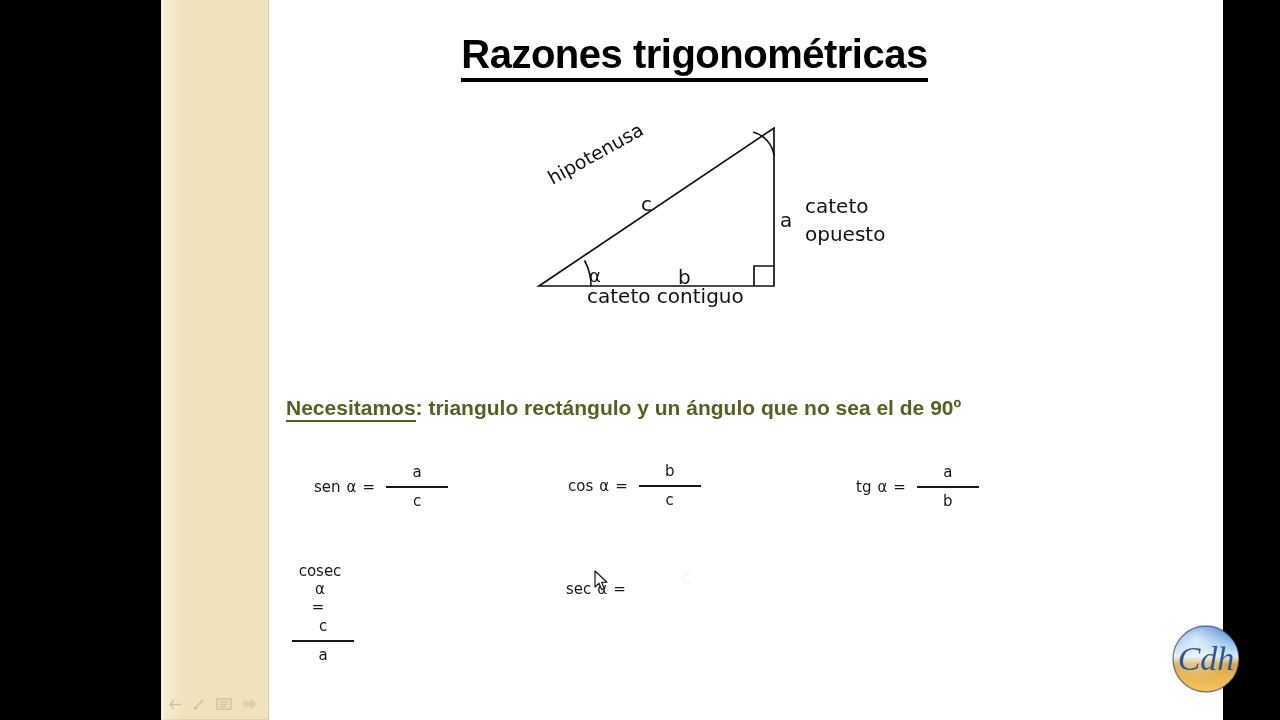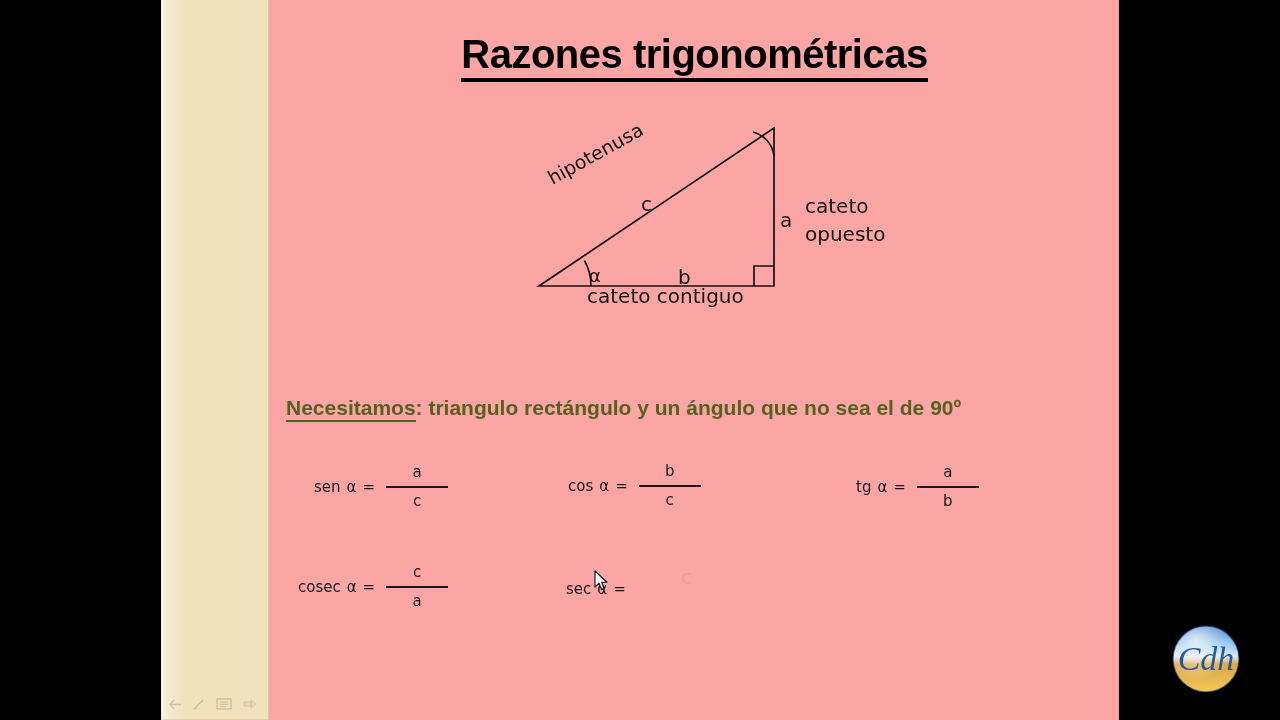--- a/index.html
+++ b/index.html
@@ -52,23 +52,23 @@
     padding-left: 5px;
     opacity: .30;
   }
   .tool-ico { display: block; }
 
   
   #slide {
     position: absolute;
     left: 269px;
     top: 0;
-    width: 850px;
+    width: 954px;
     height: 720px;
-    background: #fca5a5;
+    background: #ffffff;
   }
 
   
   #title {
     position: absolute;
     left: 0; top: 32px;
     width: 851px;
     text-align: center;
     font-size: 40px;
     font-weight: bold;
@@ -147,21 +147,21 @@
     justify-content: center;
     min-width: 64px;
   }
   .frac .num { line-height: 21px; padding-bottom: 3px; }
   .frac .bar { width: 62px; height: 1.6px; background: #16161d; }
   .frac .den { line-height: 21px; padding-top: 3px; }
 
   #f-sen   { left: 45px;  top: 462px; }
   #f-cos   { left: 299px; top: 461px; }
   #f-tg    { left: 547px; top: 462px; margin-left: 40px; }
-  #f-cosec { left: 29px;  top: 562px; }
+  #f-cosec { left: 22px;  top: 562px; flex-direction: column; }
   #f-sec   { left: 297px; top: 580px; }
 
   
   #ghost-c {
     position: absolute;
     left: 412px; top: 565px;
     font-family: "DejaVu Sans", sans-serif;
     font-size: 20px;
     color: rgba(60,60,60,0.055);
   }

